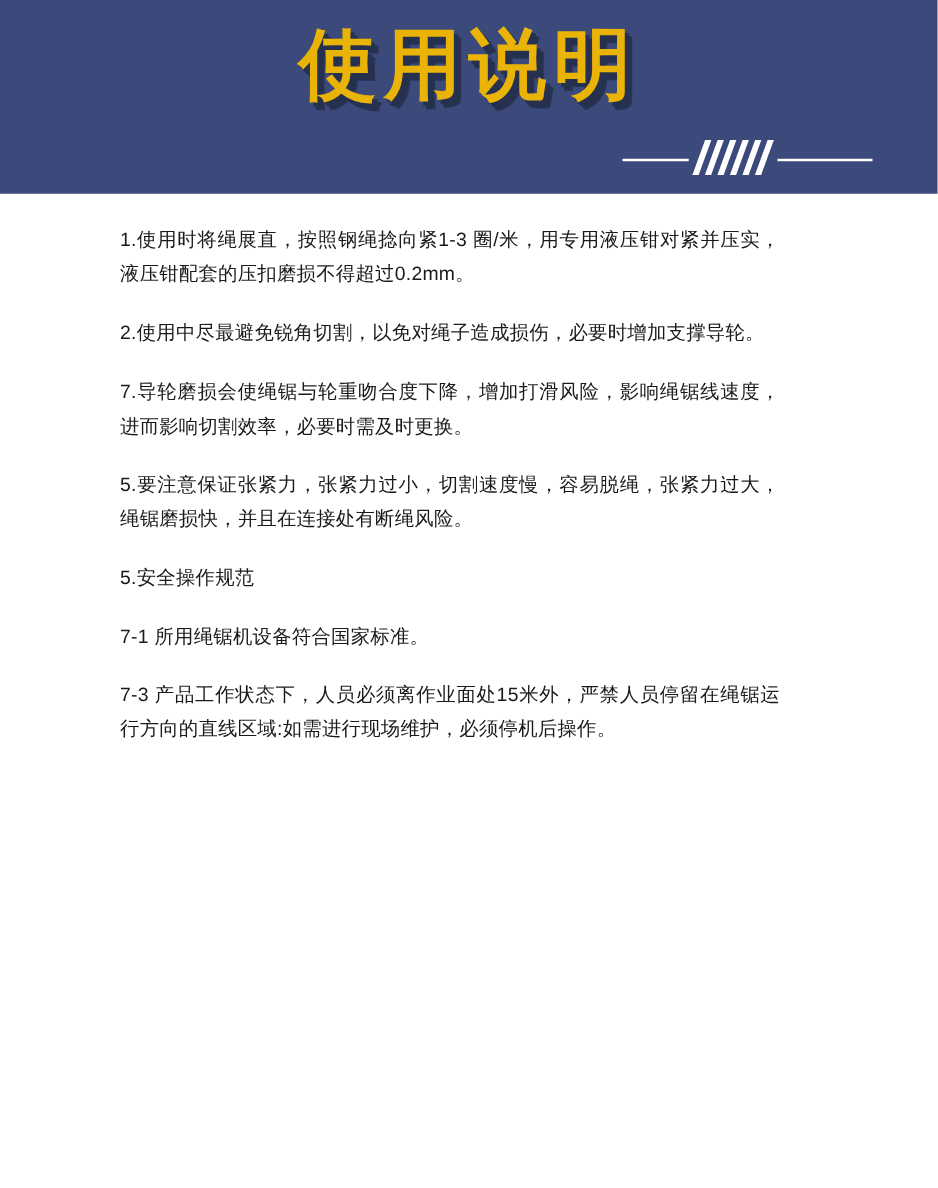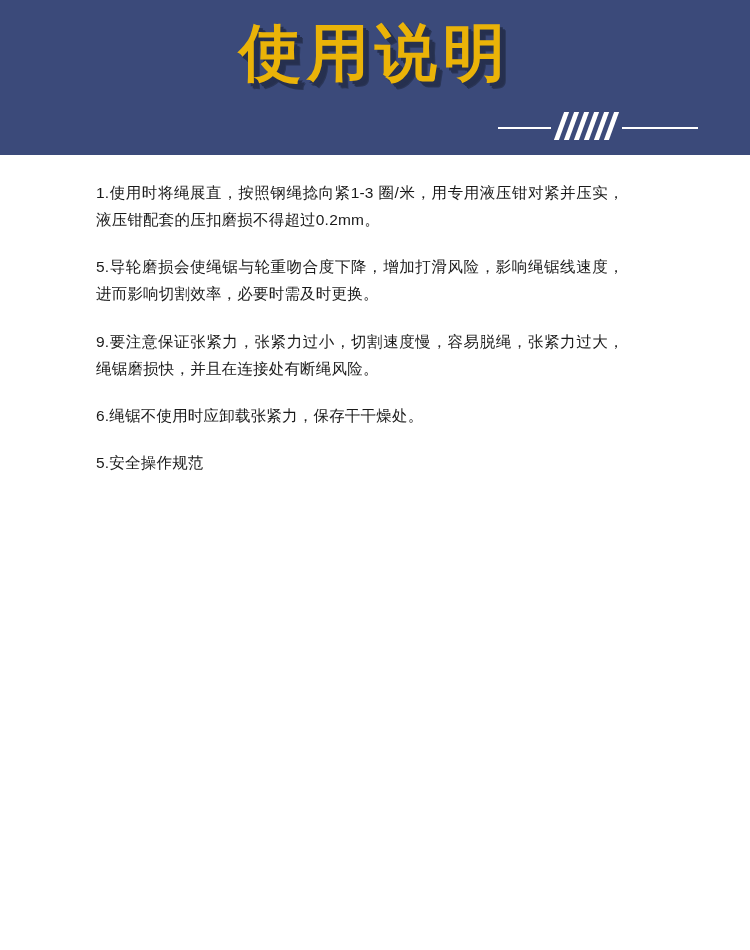--- a/index.html
+++ b/index.html
@@ -103,19 +103,21 @@
       <span class="slash"></span>
       <span class="slash"></span>
       <span class="slash"></span>
       <span class="slash"></span>
       <span class="slash"></span>
     </div>
   </div>
 
   <div class="content">
     <p class="para">1.使用时将绳展直，按照钢绳捻向紧1-3 圈/米，用专用液压钳对紧并压实，液压钳配套的压扣磨损不得超过0.2mm。</p>
-    <p class="para">5.导轮磨损会使绳锯与轮重吻合度下降，增加打滑风险，影响绳锯线速度，进而影响切割效率，必要时需及时更换。</p>
-    <p class="para">9.要注意保证张紧力，张紧力过小，切割速度慢，容易脱绳，张紧力过大，绳锯磨损快，并且在连接处有断绳风险。</p>
-    <p class="para">6.绳锯不使用时应卸载张紧力，保存干干燥处。</p>
+    <p class="para">2.使用中尽最避免锐角切割，以免对绳子造成损伤，必要时增加支撑导轮。</p>
+    <p class="para">7.导轮磨损会使绳锯与轮重吻合度下降，增加打滑风险，影响绳锯线速度，进而影响切割效率，必要时需及时更换。</p>
+    <p class="para">5.要注意保证张紧力，张紧力过小，切割速度慢，容易脱绳，张紧力过大，绳锯磨损快，并且在连接处有断绳风险。</p>
     <p class="para">5.安全操作规范</p>
+    <p class="para">7-1 所用绳锯机设备符合国家标准。</p>
+    <p class="para">7-3 产品工作状态下，人员必须离作业面处15米外，严禁人员停留在绳锯运行方向的直线区域:如需进行现场维护，必须停机后操作。</p>
   </div>
 
 </div>
 
 </body></html>

